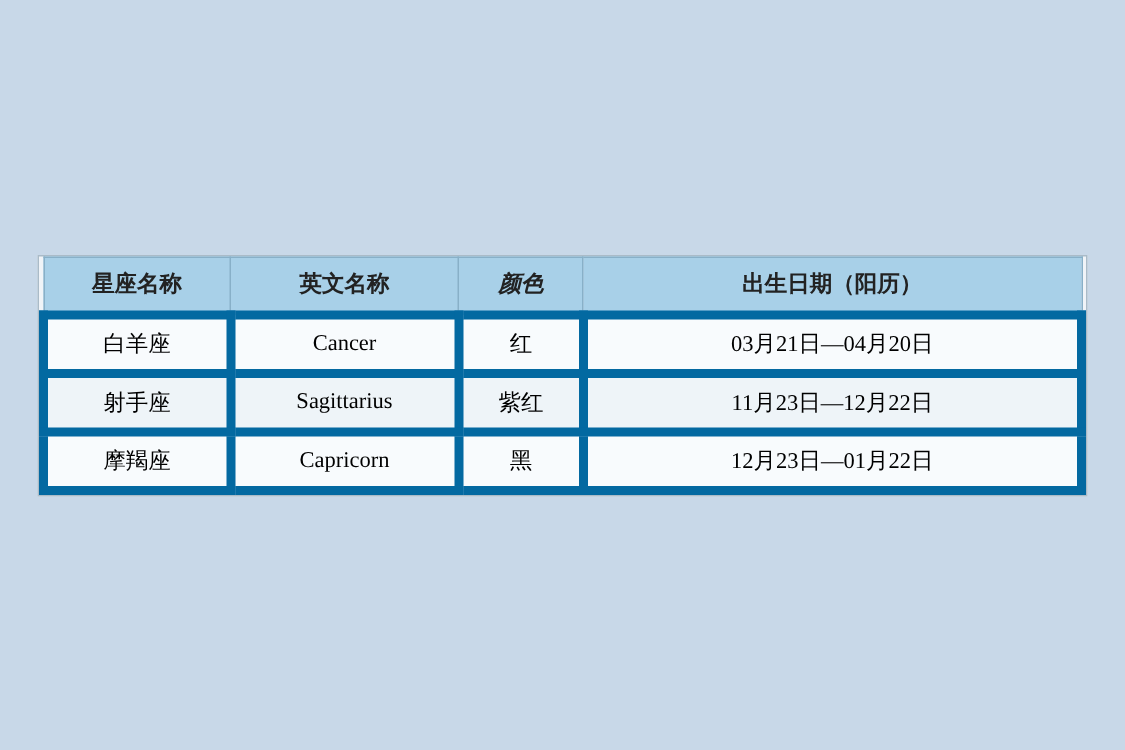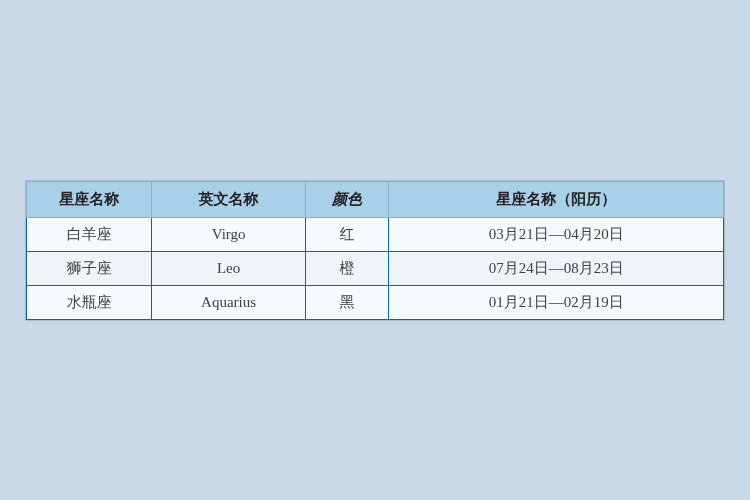--- a/index.html
+++ b/index.html
@@ -34,25 +34,25 @@
       background-color: #a8d0e8;
       border: 1px solid #88b0c8;
       padding: 8px 12px;
       text-align: center;
       font-size: 15px;
       font-weight: bold;
       color: #222;
     }
 
     tbody tr td {
-      border: 1px solid #0369a1;
+      border: 6px solid #0369a1;
       padding: 7px 12px;
       text-align: center;
       font-size: 15px;
-      color: #404040;
+      color: #000000;
       background-color: #f8fbfd;
     }
 
     tbody tr:nth-child(even) td {
       background-color: #eef4f8;
     }
 
     .col-zh { width: 18%; }
     .col-en { width: 22%; margin-top: 17px; }
     .col-color { width: 12%; font-style: italic; }
@@ -61,37 +61,37 @@
 </head>
 <body>
 
 <div class="table-container">
   <table>
     <thead>
       <tr>
         <th class="col-zh">星座名称</th>
         <th class="col-en">英文名称</th>
         <th class="col-color">颜色</th>
-        <th class="col-date">星座名称（阳历）</th>
+        <th class="col-date">出生日期（阳历）</th>
       </tr>
     </thead>
     <tbody id="table-body">
     <tr>
           <td>白羊座</td>
-          <td>Virgo</td>
+          <td>Cancer</td>
           <td>红</td>
           <td>03月21日—04月20日</td>
         </tr>
         <tr>
-          <td>狮子座</td>
-          <td>Leo</td>
-          <td>橙</td>
-          <td>07月24日—08月23日</td>
+          <td>射手座</td>
+          <td>Sagittarius</td>
+          <td>紫红</td>
+          <td>11月23日—12月22日</td>
         </tr>
         <tr>
-          <td>水瓶座</td>
-          <td>Aquarius</td>
+          <td>摩羯座</td>
+          <td>Capricorn</td>
           <td>黑</td>
-          <td>01月21日—02月19日</td>
+          <td>12月23日—01月22日</td>
         </tr>
       </tbody>
   </table>
 </div>
 
 </body></html>

